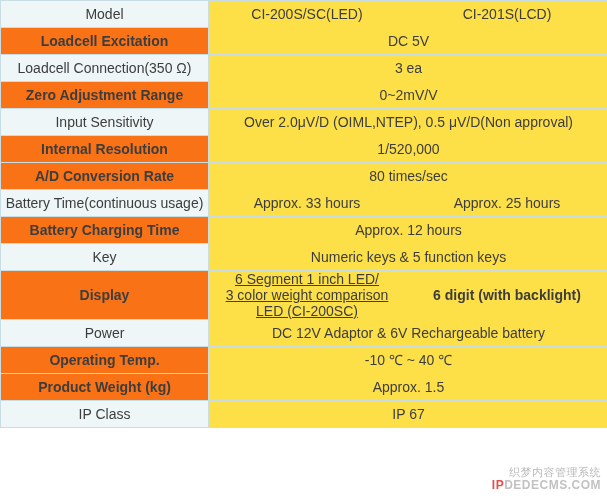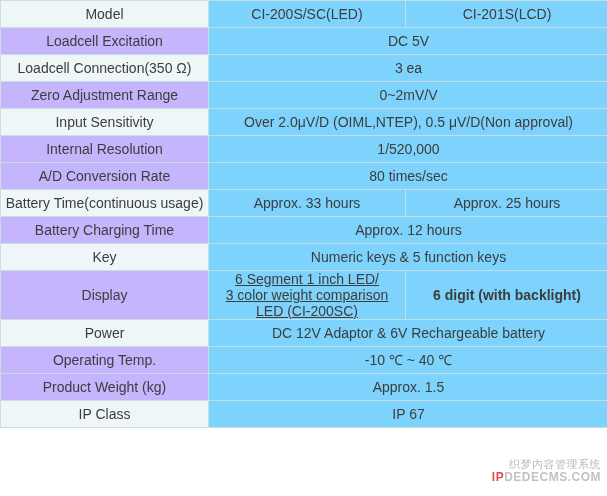--- a/index.html
+++ b/index.html
@@ -28,24 +28,25 @@
     color: #3d3d3d;
     font-size: 14px;
     line-height: 16px;
   }
   .label-cell {
     width: 207px;
     background: #eef6f8;
     height: 26px;
   }
   .label-cell.alt {
-    background: #c4b5fd;
+    background: #f97316;
+    font-weight: bold;
   }
   .value-cell {
-    background: #7dd3fc;
+    background: #fde047;
     height: 26px;
   }
   .col-b { width: 196px; }
   .col-c { width: 202px; }
   .display-label {
     vertical-align: middle;
   }
   .display-multi {
     line-height: 28px;
     padding: 6px 0 8px 0;
@@ -54,21 +55,21 @@
     white-space: nowrap;
     text-decoration: underline;
   }
   .display-right {
     vertical-align: middle;
     font-weight: bold;
   }
   .watermark {
     position: absolute;
     right: 6px;
-    bottom: 12px;
+    bottom: 4px;
     text-align: right;
     line-height: 13px;
     pointer-events: none;
   }
   .wm-line1 {
     font-size: 11px;
     color: #b9b9b9;
     letter-spacing: 0.5px;
   }
   .wm-line2 {

